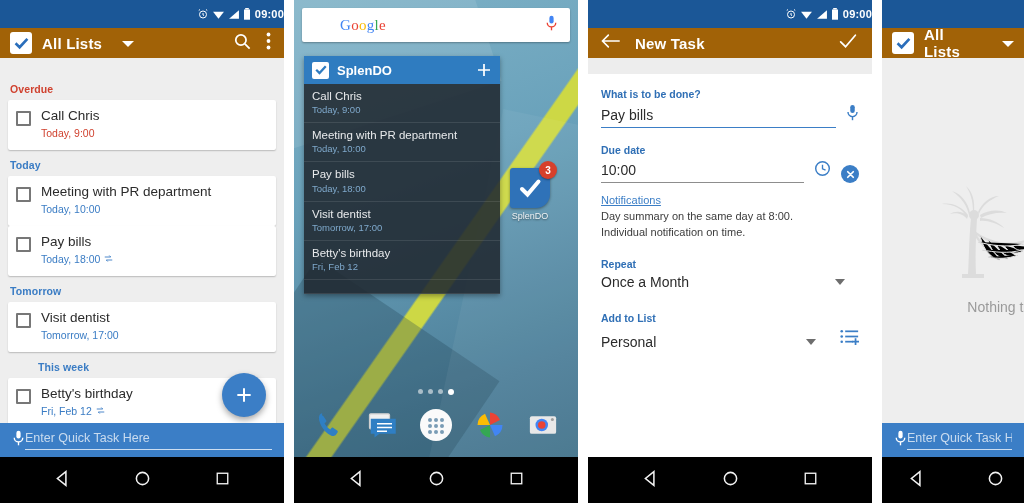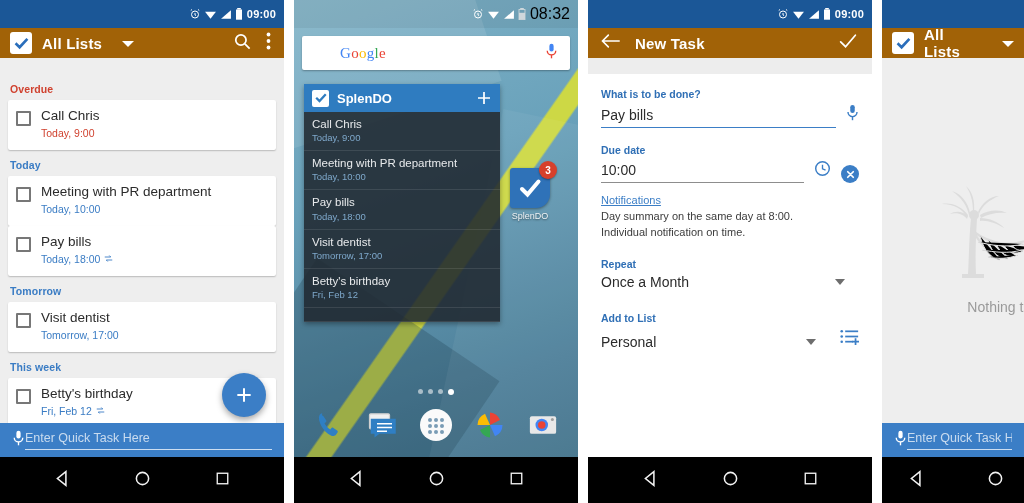--- a/index.html
+++ b/index.html
@@ -9,21 +9,21 @@
     font-family: "Liberation Sans", sans-serif;
     overflow: hidden;
   }
   .stage { position: relative; width: 1024px; height: 503px; background:#fff; }
 
   
   .phone { position: absolute; top: 0; height: 503px; overflow: hidden; background: #eeeeee; }
   .statusbar {
     height: 28px; background: #1b5797; position: relative;
     display: flex; align-items: center; justify-content: flex-end;
-    padding-right: 8px; gap: 4px;
+    padding-right: 0; gap: 4px;
   }
   .statusbar .sb-time { color:#fff; font-size: 11px; font-weight: bold; letter-spacing:.2px; }
   .sb-icons { display:flex; align-items:center; gap:3px; }
   .appbar {
     height: 30px; background: #a16207; display: flex; align-items: center;
     padding: 0 10px; position: relative;
   }
   .appbar-title { color: #fff; font-size: 15px; font-weight: bold; letter-spacing:.2px; }
   .logo-tick {
     width: 22px; height: 22px; background:#fff; border-radius: 3px;
@@ -249,21 +249,21 @@
         <div class="section-head" style="color: rgb(58, 124, 196);">Tomorrow</div>
         <div class="task-card">
           <span class="cbox"></span>
           <span class="task-main">
             <span class="task-title">Visit dentist</span>
             <span class="task-meta" style="color: rgb(58, 124, 196);">
               <span>Tomorrow, 17:00</span>
             </span>
           </span>
         </div>
-        <div class="section-head" style="color: rgb(58, 124, 196);">This week</div>
+        <div class="section-head" style="color: rgb(58, 124, 196); margin-left: 28px;">This week</div>
         <div class="task-card">
           <span class="cbox"></span>
           <span class="task-main">
             <span class="task-title">Betty's birthday</span>
             <span class="task-meta" style="color: rgb(58, 124, 196);">
               <span>Fri, Feb 12</span>
               <span class="repeat-ico"><svg width="9" height="9" viewBox="0 0 12 12">
                   <path d="M1 4 h8 l-2 -2 M11 8 h-8 l2 2" fill="none" stroke="currentColor" stroke-width="1.2"></path>
                 </svg></span>
             </span>
@@ -301,42 +301,20 @@
     </div>
   </div>
 
   <div class="phone" style="left:294px; width:284px;">
     <div class="home">
       <div class="wall"></div>
       <div class="wall-shape1"></div>
       <div class="wall-shape2"></div>
       <div class="wall-shape3"></div>
 
-      <div class="home-status">
-        <span class="sb-icons">
-          <svg width="12" height="12" viewBox="0 0 24 24">
-              <g fill="none" stroke="#fff" stroke-width="2">
-                <circle cx="12" cy="13" r="7"></circle>
-                <path d="M12 10v4l2 1M6 3L3.5 5M18 3l2.5 2"></path>
-              </g>
-            </svg>
-          <svg width="13" height="11" viewBox="0 0 24 20">
-              <path d="M2 5 L22 5 L12 18 Z" fill="#fff"></path>
-            </svg>
-          <svg width="12" height="11" viewBox="0 0 22 20">
-              <path d="M2 18 L20 18 L20 2 Z" fill="#fff"></path>
-            </svg>
-          <svg width="8" height="12" viewBox="0 0 12 20">
-              <rect x="3" y="0" width="6" height="2.5" fill="#cfd8dc"></rect>
-              <rect x="1" y="8" width="10" height="11.5" fill="#cfd8dc"></rect>
-              <rect x="1" y="2.5" width="10" height="17" fill="none" stroke="#cfd8dc" stroke-width="1.4"></rect>
-            </svg>
-        </span>
-        <span class="sb-time">08:32</span>
-      </div>
 
       <div class="gbar">
         <span class="gword"><b style="color:#4285f4">G</b><b style="color:#ea4335">o</b><b style="color:#fbbc05">o</b><b style="color:#4285f4">g</b><b style="color:#34a853">l</b><b style="color:#ea4335">e</b></span>
         <span>
           <svg width="13" height="17" viewBox="0 0 14 20">
               <rect x="4.5" y="1" width="5" height="9" rx="2.5" fill="#4285f4"></rect>
               <path d="M2 9 a5 5 0 0 0 10 0" fill="none" stroke="#ea4335" stroke-width="1.6"></path>
               <path d="M7 14 v4" stroke="#ea4335" stroke-width="1.6"></path>
             </svg>
         </span>

